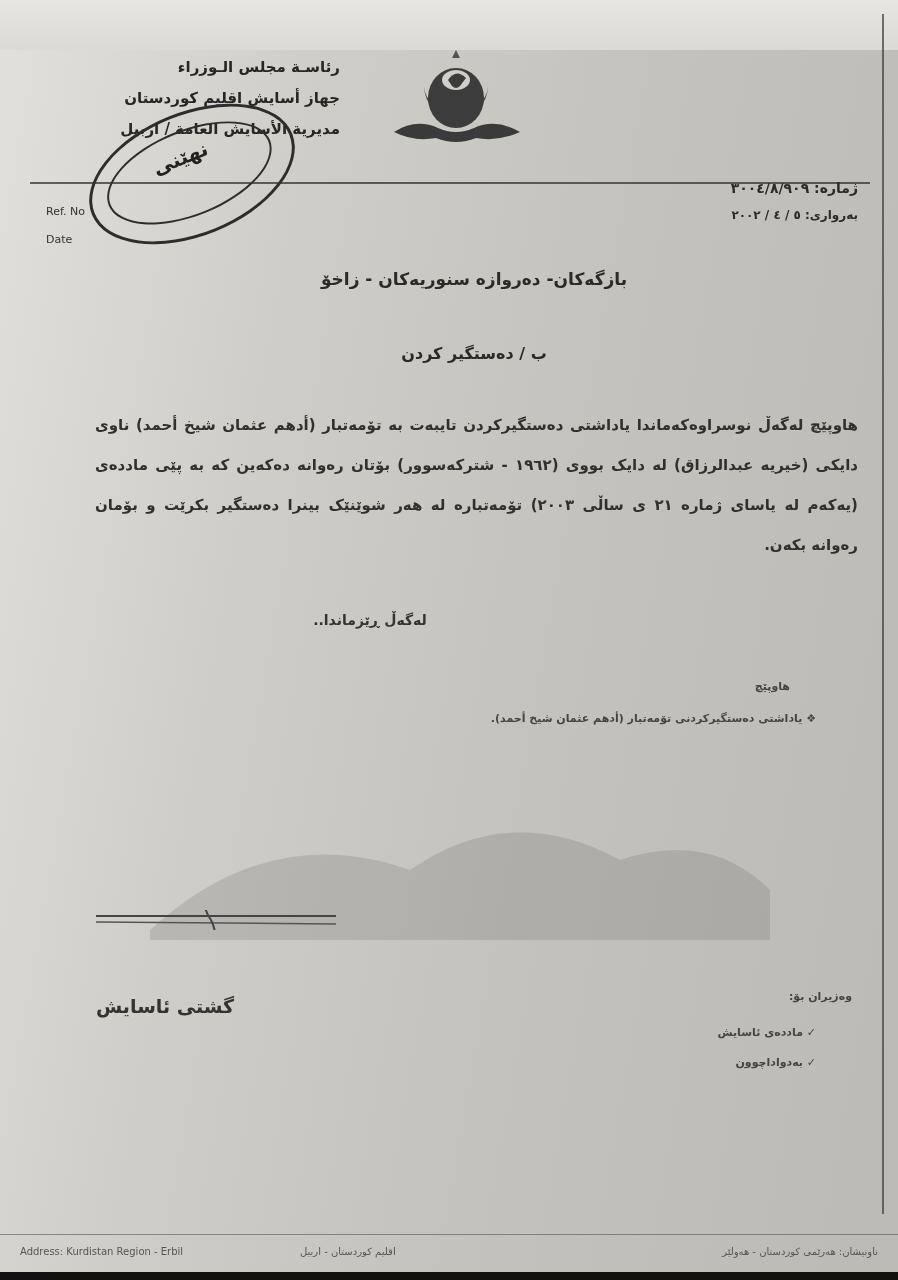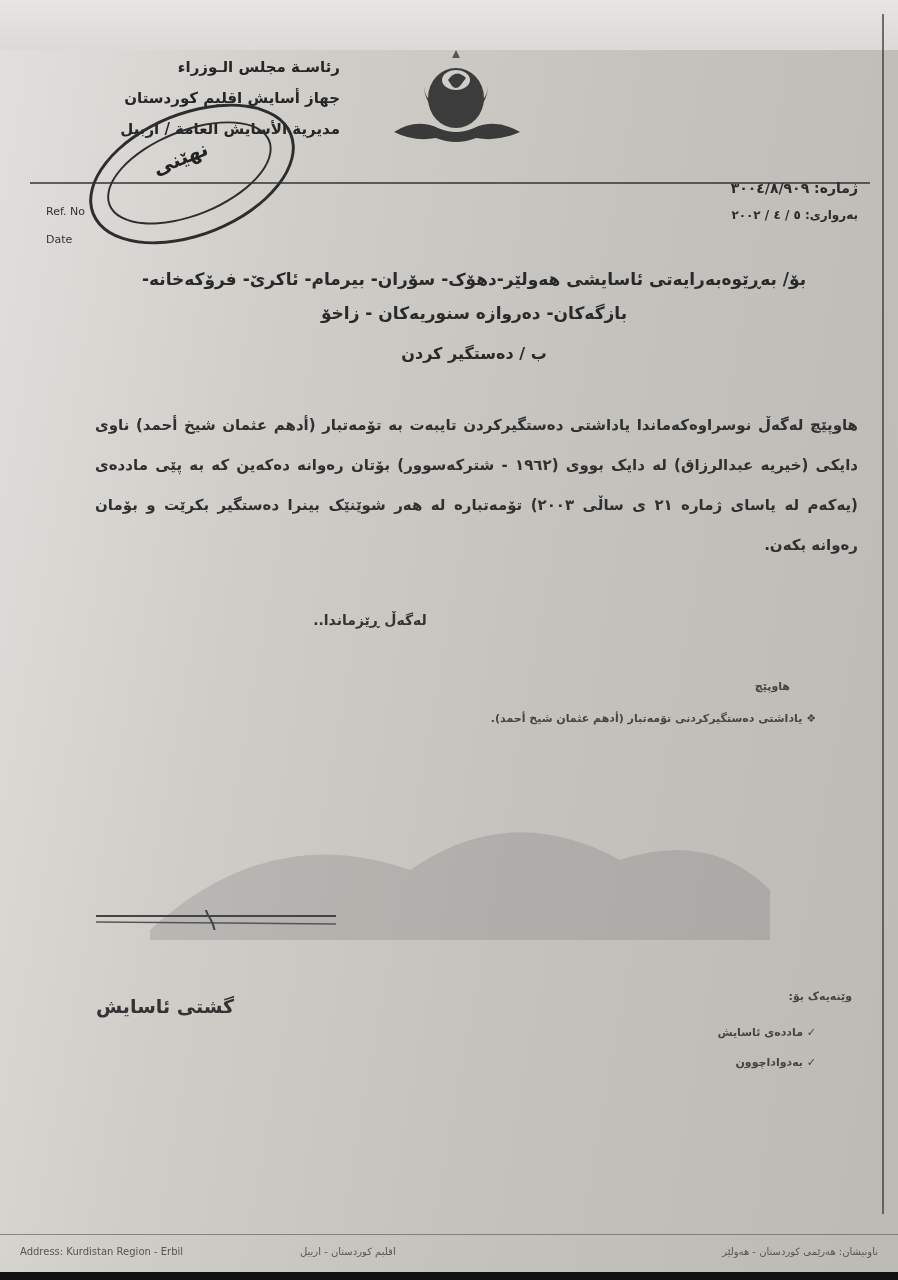--- a/index.html
+++ b/index.html
@@ -65,21 +65,20 @@
 
   <div class="hline"></div>
 
   <div class="ref">Ref. No</div>
   <div class="date-lbl">Date</div>
 
   <div class="refno rtl">ژمارە: ٣٠٠٤/٨/٩٠٩</div>
   <div class="refdate rtl">بەرواری: ٥ / ٤ / ٢٠٠٢</div>
 
   <div class="to rtl">
-    <div>بۆ/ بەڕێوەبەرایەتی ئاسایشی هەولێر-دهۆک- سۆران- بیرمام- ئاکرێ- فرۆکەخانە-</div>
     <div>بازگەکان- دەروازە سنوریەکان - زاخۆ</div>
   </div>
 
   <div class="subject rtl">ب / دەستگیر کردن</div>
 
   <div class="body rtl">هاوپێچ لەگەڵ نوسراوەکەماندا یاداشتی دەستگیرکردن تایبەت بە تۆمەتبار (أدهم عثمان شيخ أحمد) ناوی دایکی (خیریە عبدالرزاق) لە دایک بووی (١٩٦٢ - شترکەسوور) بۆتان رەوانە دەکەین کە بە پێی ماددەی (یەکەم لە یاسای ژمارە ٢١ ی ساڵی ٢٠٠٣) تۆمەتبارە لە هەر شوێنێک بینرا دەستگیر بکرێت و بۆمان رەوانە بکەن.</div>
 
   <div class="closing rtl">لەگەڵ ڕێزماندا..</div>
 
   <div class="att-title rtl">هاوپێچ</div>
@@ -91,21 +90,21 @@
     <path d="M0,130 Q120,20 260,70 Q360,0 470,60 Q560,30 620,90 L620,140 L0,140 Z" fill="#555"></path>
   </svg>
 
   <svg class="sig-lines" viewBox="0 0 240 20">
     <line x1="0" y1="6" x2="240" y2="6" stroke="#444" stroke-width="2"></line>
     <line x1="0" y1="12" x2="240" y2="14" stroke="#555" stroke-width="1.5"></line>
     <path d="M120,-40 Q100,-10 115,10 Q125,30 110,40" stroke="#444" stroke-width="2" fill="none"></path>
   </svg>
   <div class="signer rtl">گشتی ئاسایش</div>
 
-  <div class="cc-title rtl">وێنەیەک بۆ:</div>
+  <div class="cc-title rtl">وەزیران بۆ:</div>
   <div class="cc-item rtl" style="top:1026px">
     <span>✓ </span><span>ماددەی ئاسایش</span>
   </div>
   <div class="cc-item rtl" style="top:1056px">
     <span>✓ </span><span>بەدواداچوون</span>
   </div>
 
   <div class="footer-line"></div>
   <div class="footer" style="left:20px">Address: Kurdistan Region - Erbil</div>
   <div class="footer rtl" style="left:300px">اقليم كوردستان - اربيل</div>

